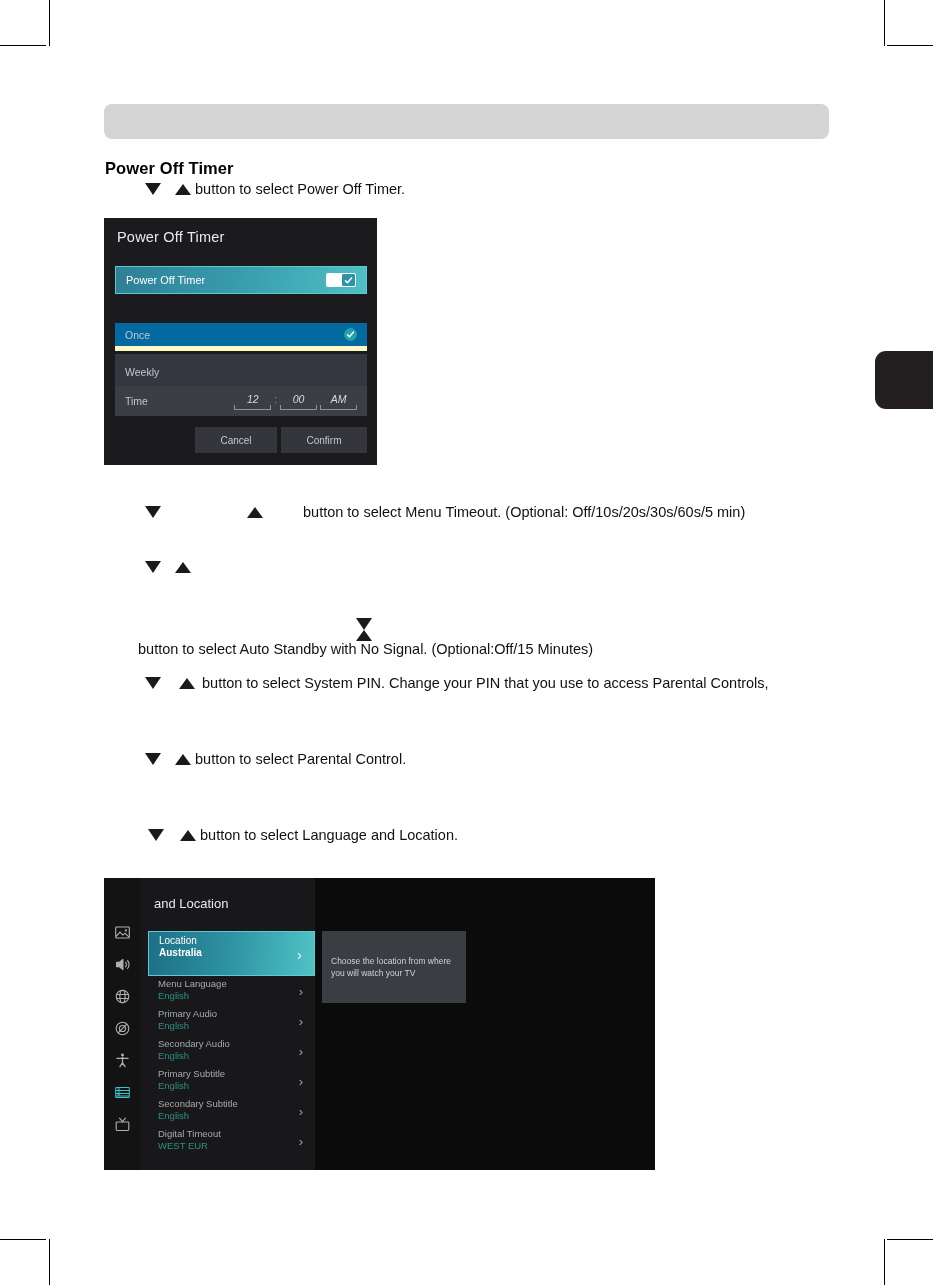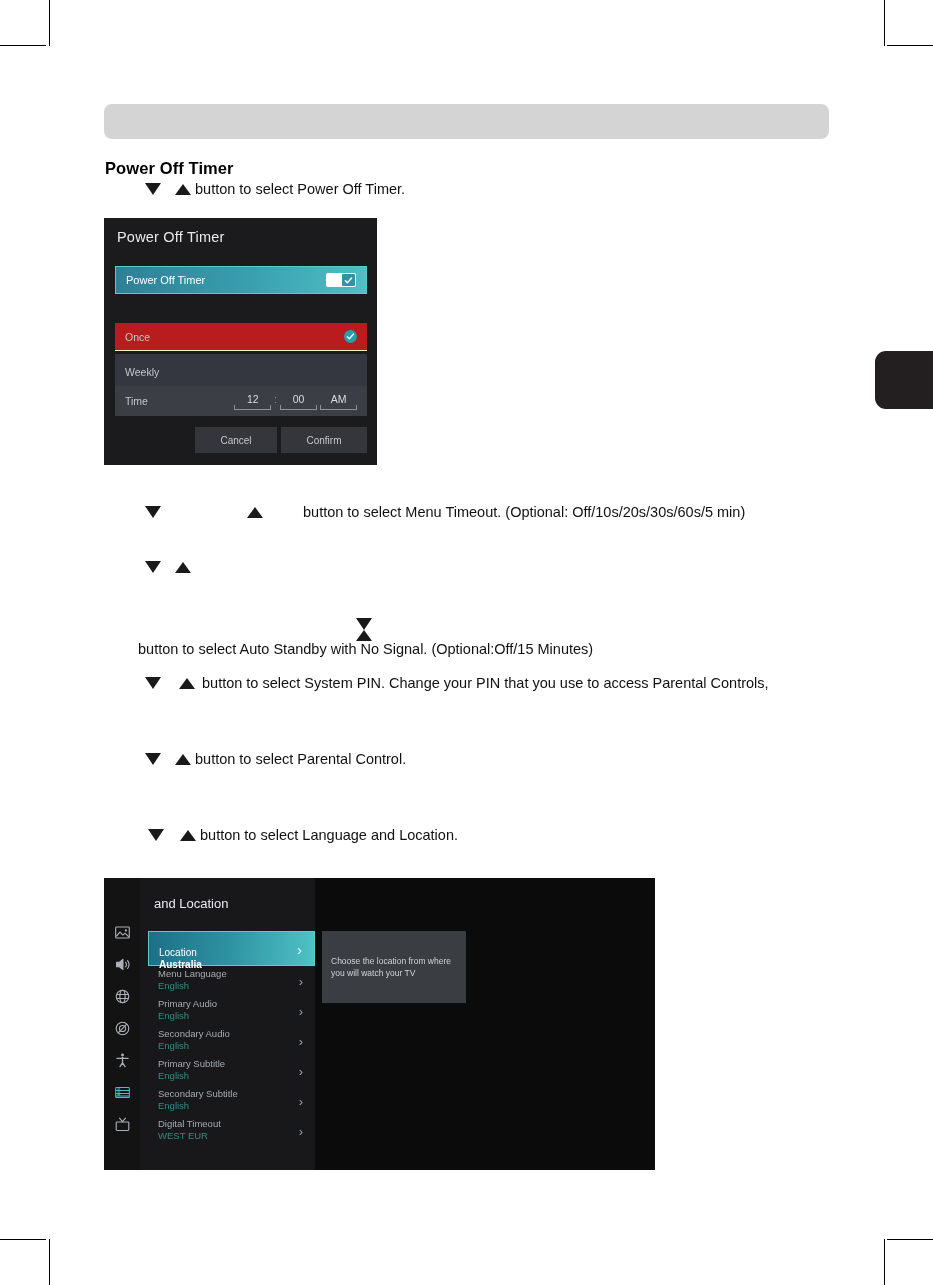--- a/index.html
+++ b/index.html
@@ -118,22 +118,22 @@
     border: 1px solid #5ec9cd;
     font-size: 11px;
   }
   #row-repeat {
     top: 81px; height: 20px;
     background: transparent;
     color: #9ea2a8;
   }
   #row-once {
     top: 105px; height: 28px;
-    background: #b91c1c;
-    border-bottom: 1px solid #fef9c3;
+    background: #0369a1;
+    border-bottom: 5px solid #fef9c3;
     color: #c3c6cb;
   }
   #row-weekly {
     top: 136px; height: 36px;
     background: #343740;
     color: #c3c6cb;
   }
   #row-time {
     top: 168px; height: 30px;
     background: #3b3e45;
@@ -174,20 +174,21 @@
     align-items: center;
     gap: 3px;
   }
   .spinner {
     position: relative;
     width: 37px;
     text-align: center;
     padding-bottom: 5px;
     color: #d7dadf;
     font-size: 10.5px;
+    font-style: italic;
   }
   .spinner::before, .spinner::after {
     content: "";
     position: absolute;
     bottom: 0;
     width: 1px; height: 5px;
     background: #8e9297;
   }
   .spinner::before { left: 0; }
   .spinner::after  { right: 0; }
@@ -269,26 +270,26 @@
   .lang-item .t2 { font-size: 9.5px; line-height: 12px; display:block; color:#2f8e84; }
   .lang-item .chev {
     position: absolute;
     right: 12px; top: 50%;
     transform: translateY(-50%);
     color: #9aa0a6;
     font-size: 13px;
     line-height: 1;
   }
   .lang-item.selected {
-    height: 35px;
+    height: 45px;
     background: linear-gradient(95deg, #1d6f86 0%, #2f93a3 50%, #4fc3c6 100%);
     border: 1px solid #5fcbcf;
     box-sizing: border-box;
     color: #ffffff;
-    padding-top: 15px;
+    padding-top: 3px;
   }
   .lang-item.selected .t1 { color: #ffffff; font-size: 10px; }
   .lang-item.selected .t2 { color: #ffffff; font-size: 10px; font-weight: bold; }
   .lang-item.selected .chev { color: #eafcff; font-size: 15px; }
 
   #lang-tooltip {
     position: absolute;
     left: 218px;
     top: 53px;
     width: 126px;

